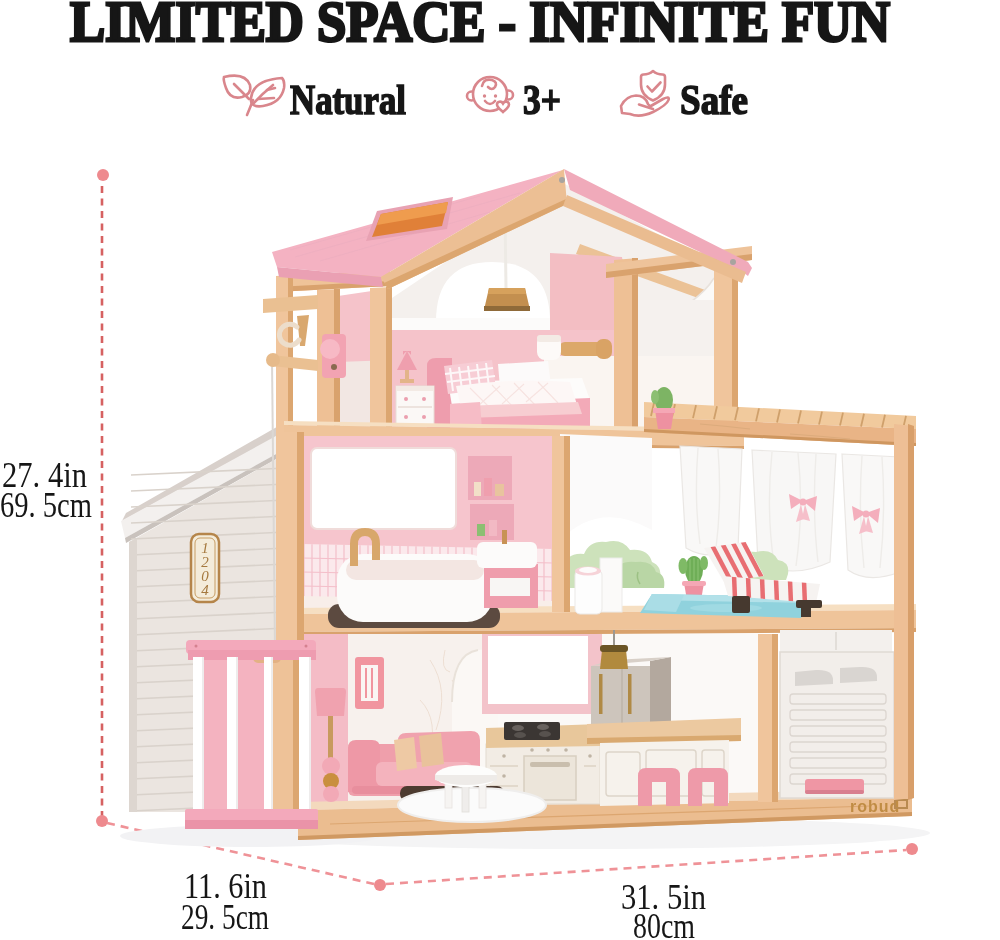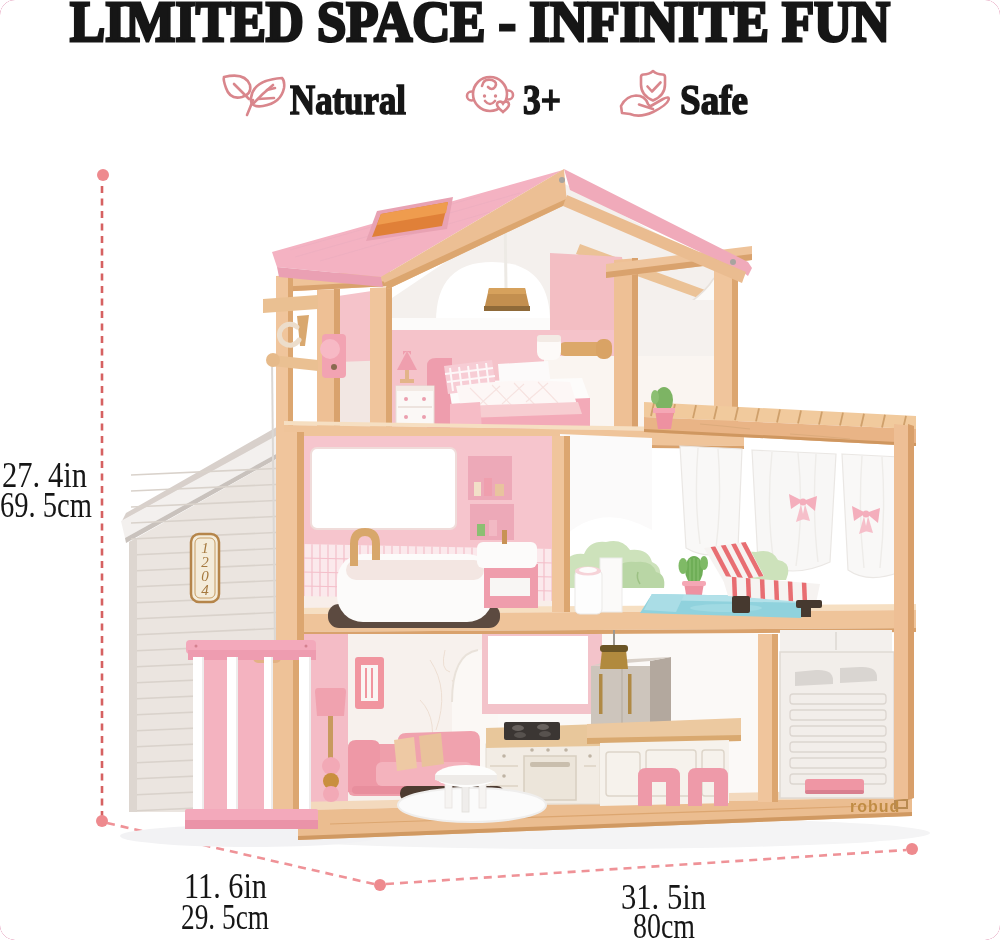--- a/index.html
+++ b/index.html
@@ -1,17 +1,17 @@
 <!DOCTYPE html>
 <html><head>
 <meta charset="utf-8">
 <style>
   html,body{margin:0;padding:0;background:#ffffff;}
   .page{position:relative;width:1000px;height:940px;overflow:hidden;background:#be185d;
-        font-family:"Liberation Serif", serif;border-radius:15px;}
+        font-family:"Liberation Serif", serif;}
   svg{position:absolute;top:0;left:0;}
 </style>
 </head>
 <body>
 <div class="page">
 <svg width="1000" height="940" viewBox="0 0 1000 940" xmlns="http://www.w3.org/2000/svg">
 
 <rect x="0" y="0" width="1000" height="940" fill="#ffffff"></rect>
 
 <text x="70" y="41" font-family="Liberation Serif" font-size="57" font-weight="bold" fill="#161616" stroke="#161616" stroke-width="3" textLength="820" lengthAdjust="spacingAndGlyphs">LIMITED SPACE - INFINITE FUN</text>

